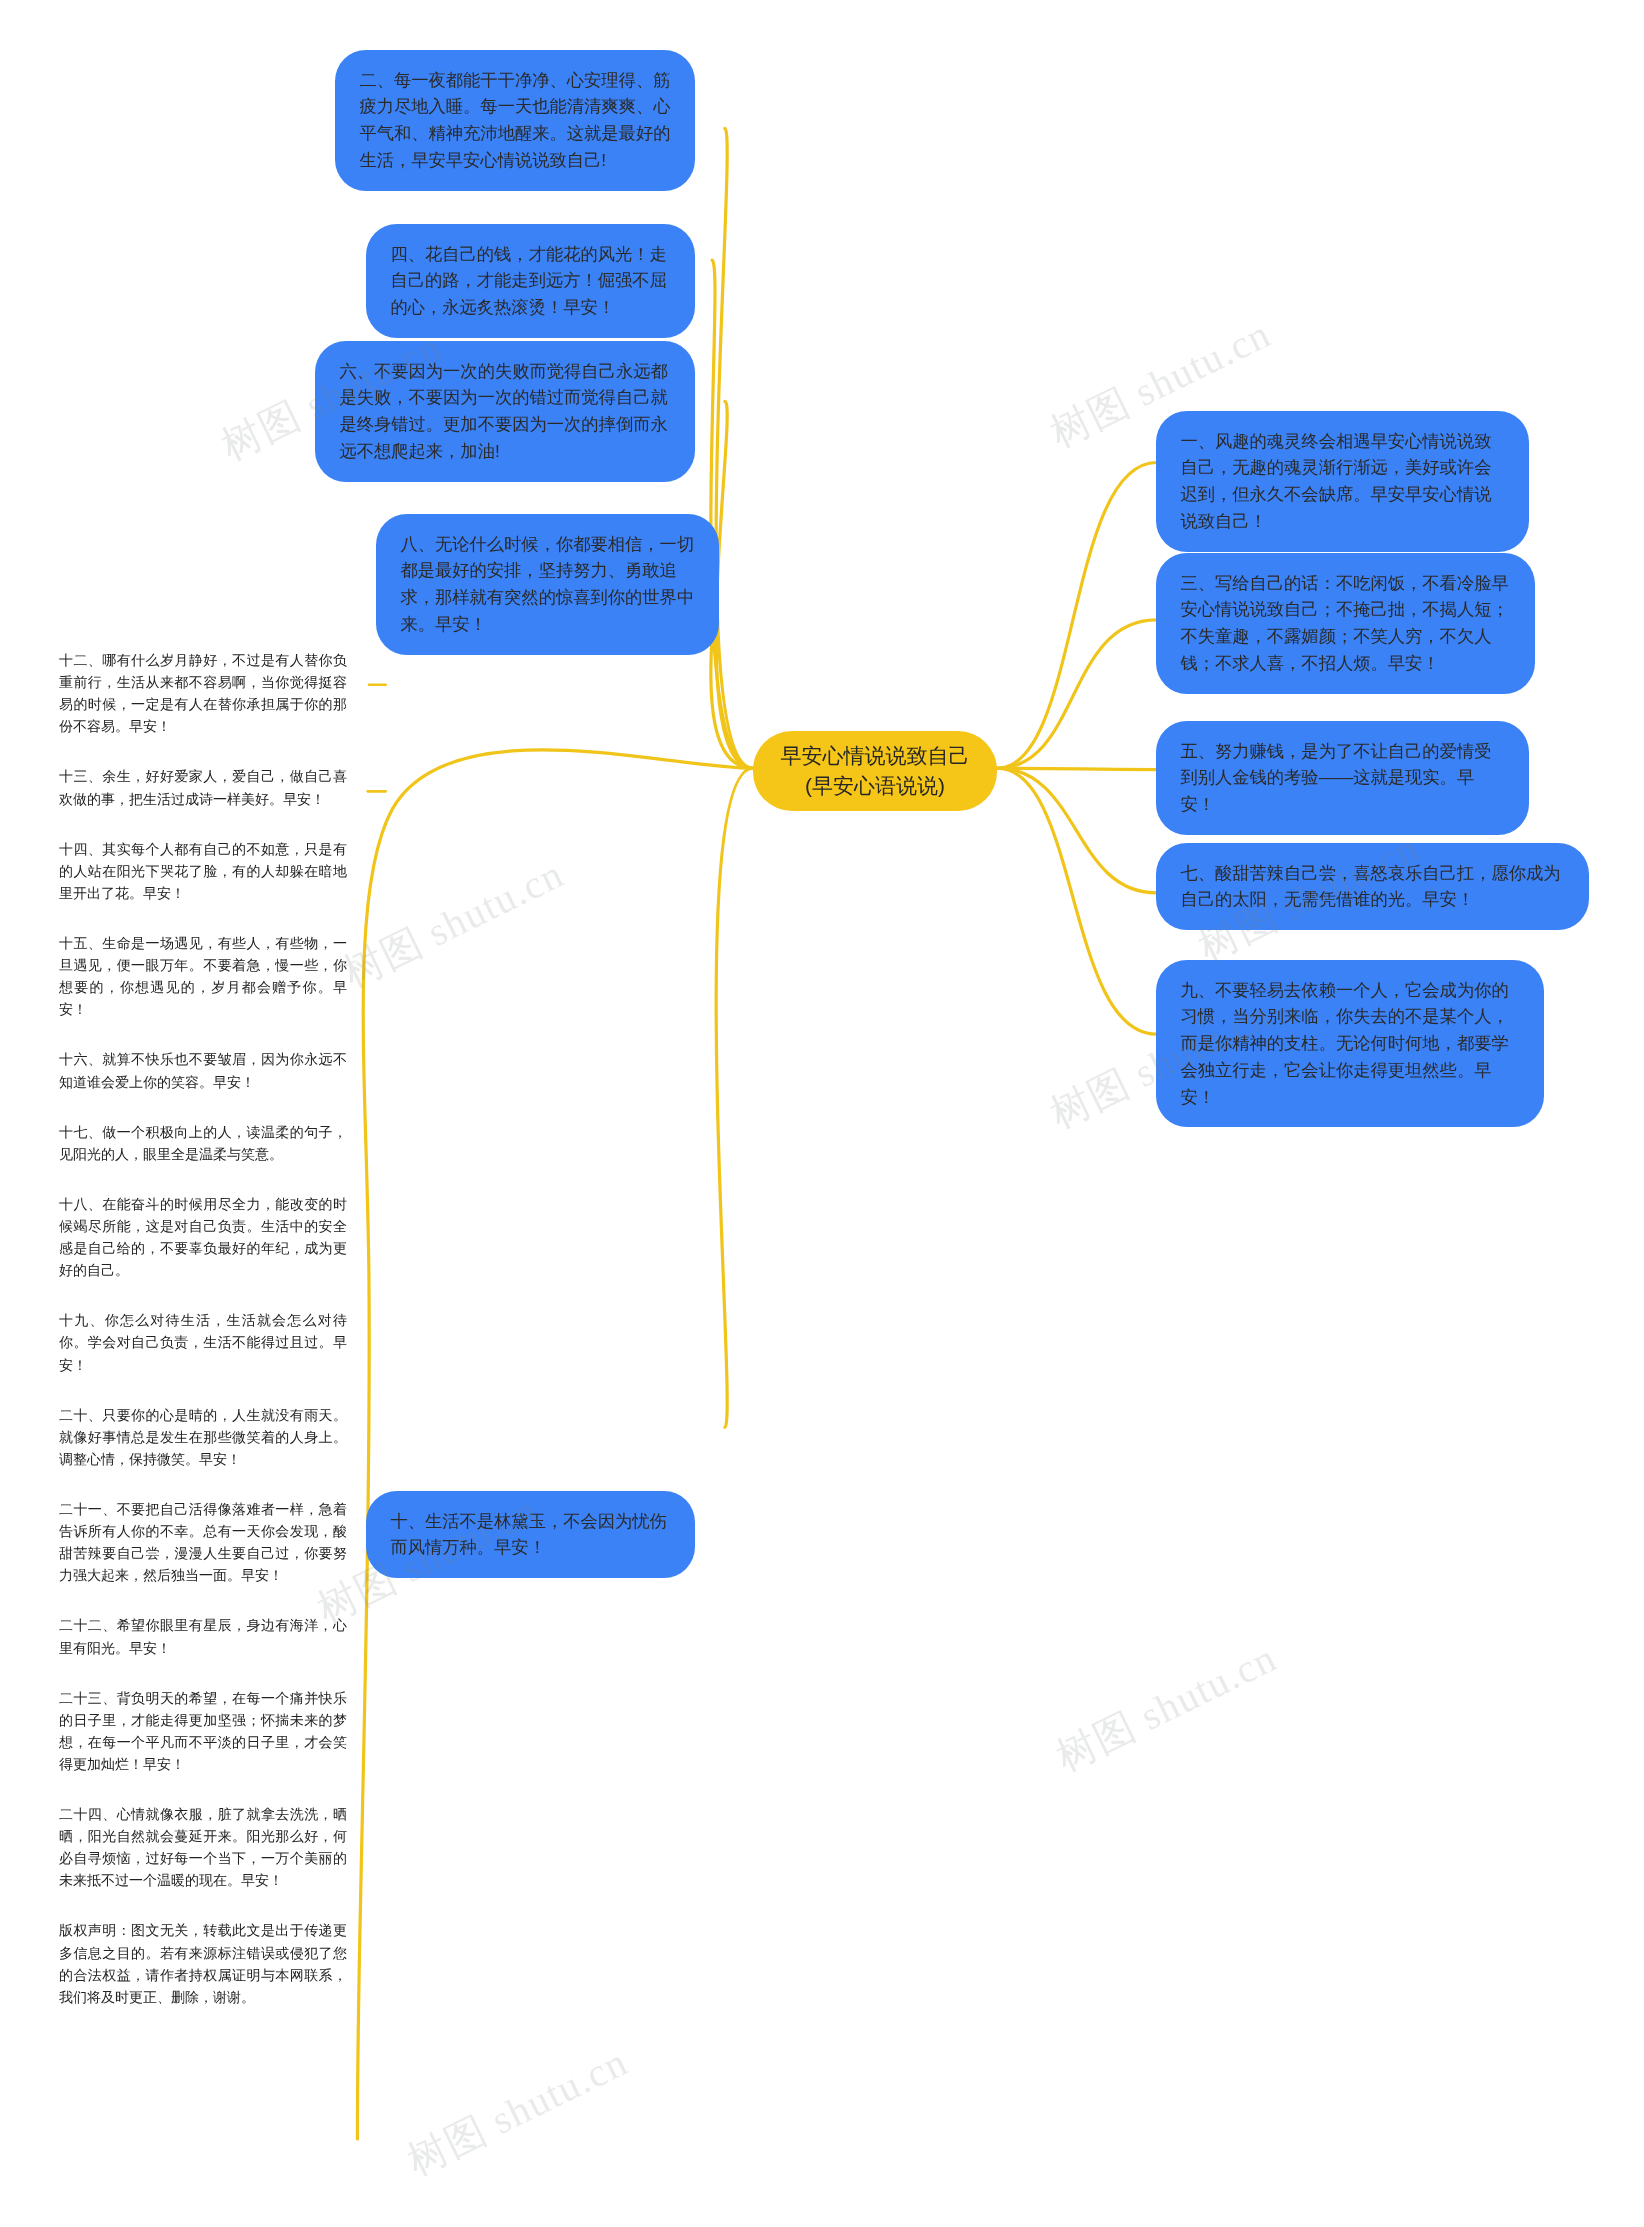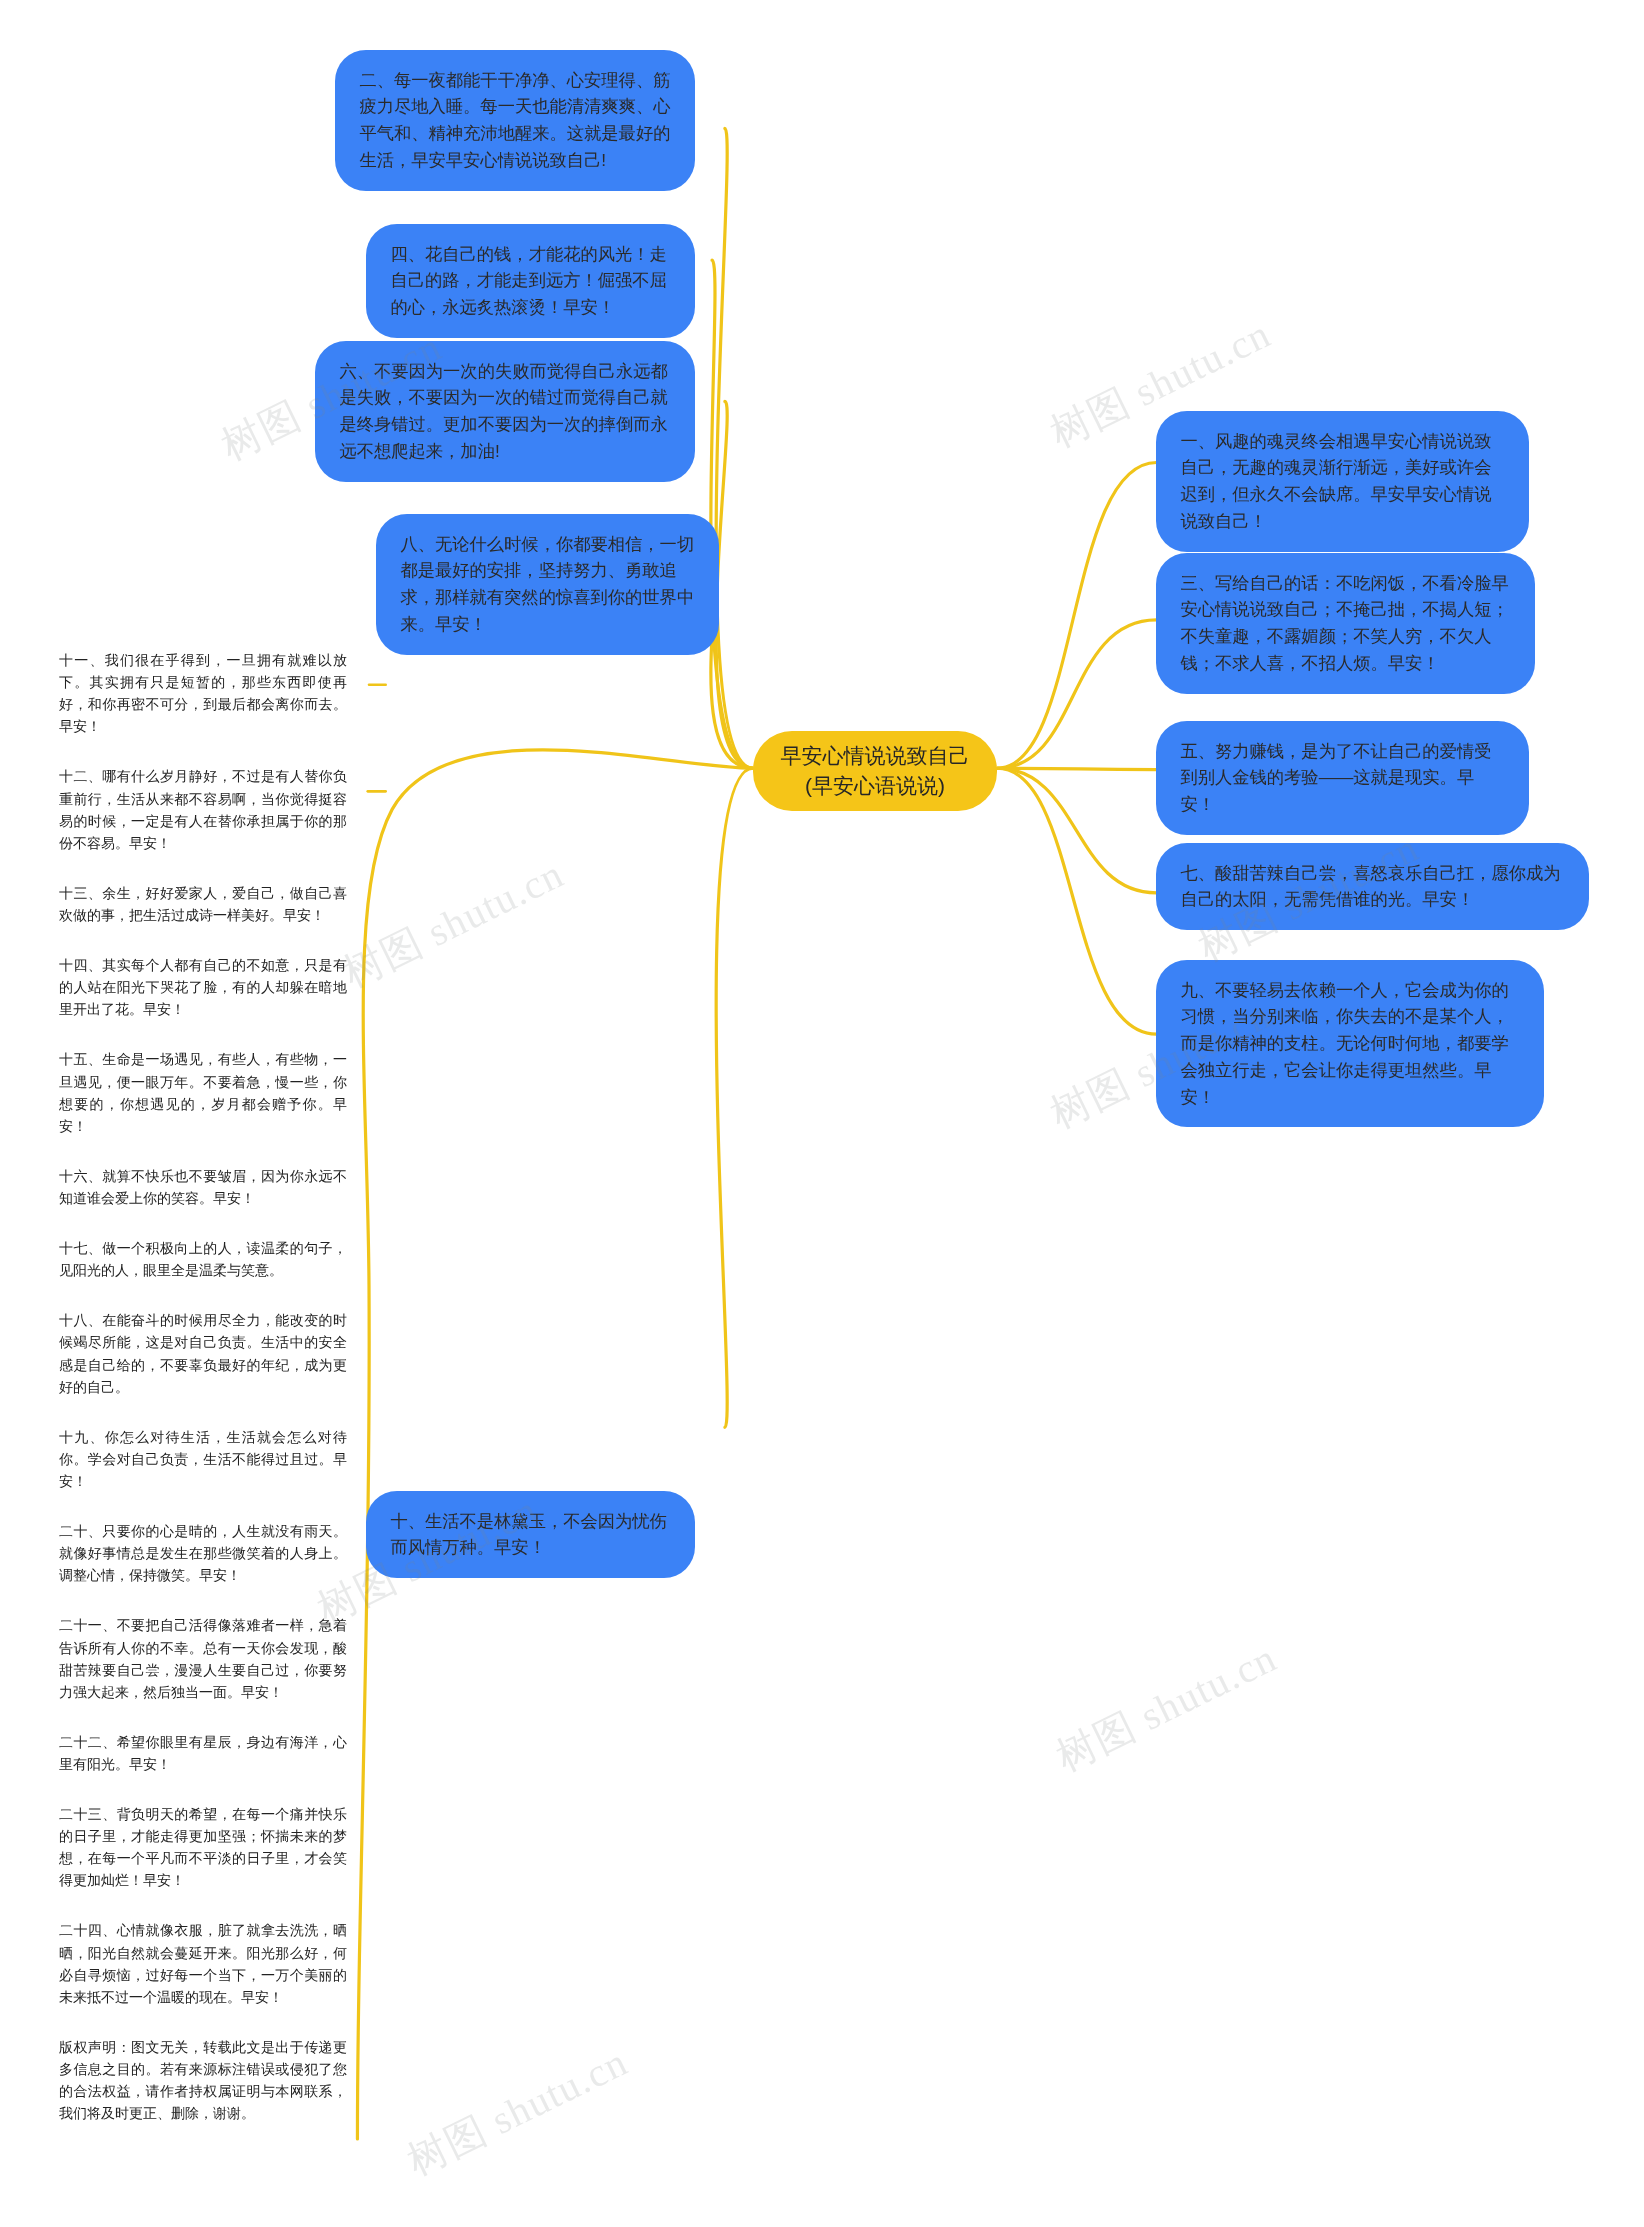--- a/index.html
+++ b/index.html
@@ -172,21 +172,20 @@
 
   <div class="bubble" style="left:1156px; top:843px; width:433px;">
     <span>七、酸甜苦辣自己尝，喜怒哀乐自己扛，愿你成为自己的太阳，无需凭借谁的光。早安！</span>
   </div>
 
   <div class="bubble" style="left:1156px; top:960px; width:388px;">
     <span>九、不要轻易去依赖一个人，它会成为你的习惯，当分别来临，你失去的不是某个人，而是你精神的支柱。无论何时何地，都要学会独立行走，它会让你走得更坦然些。早安！</span>
   </div>
 
   <div id="list-column">
-    <div class="list-item"><span>十一、我们很在乎得到，一旦拥有就难以放下。其实拥有只是短暂的，那些东西即使再好，和你再密不可分，到最后都会离你而去。早安！</span></div>
     <div class="list-item"><span>十二、哪有什么岁月静好，不过是有人替你负重前行，生活从来都不容易啊，当你觉得挺容易的时候，一定是有人在替你承担属于你的那份不容易。早安！</span></div>
     <div class="list-item"><span>十三、余生，好好爱家人，爱自己，做自己喜欢做的事，把生活过成诗一样美好。早安！</span></div>
     <div class="list-item"><span>十四、其实每个人都有自己的不如意，只是有的人站在阳光下哭花了脸，有的人却躲在暗地里开出了花。早安！</span></div>
     <div class="list-item"><span>十五、生命是一场遇见，有些人，有些物，一旦遇见，便一眼万年。不要着急，慢一些，你想要的，你想遇见的，岁月都会赠予你。早安！</span></div>
     <div class="list-item"><span>十六、就算不快乐也不要皱眉，因为你永远不知道谁会爱上你的笑容。早安！</span></div>
     <div class="list-item"><span>十七、做一个积极向上的人，读温柔的句子，见阳光的人，眼里全是温柔与笑意。</span></div>
     <div class="list-item"><span>十八、在能奋斗的时候用尽全力，能改变的时候竭尽所能，这是对自己负责。生活中的安全感是自己给的，不要辜负最好的年纪，成为更好的自己。</span></div>
     <div class="list-item"><span>十九、你怎么对待生活，生活就会怎么对待你。学会对自己负责，生活不能得过且过。早安！</span></div>
     <div class="list-item"><span>二十、只要你的心是晴的，人生就没有雨天。就像好事情总是发生在那些微笑着的人身上。调整心情，保持微笑。早安！</span></div>
     <div class="list-item"><span>二十一、不要把自己活得像落难者一样，急着告诉所有人你的不幸。总有一天你会发现，酸甜苦辣要自己尝，漫漫人生要自己过，你要努力强大起来，然后独当一面。早安！</span></div>

